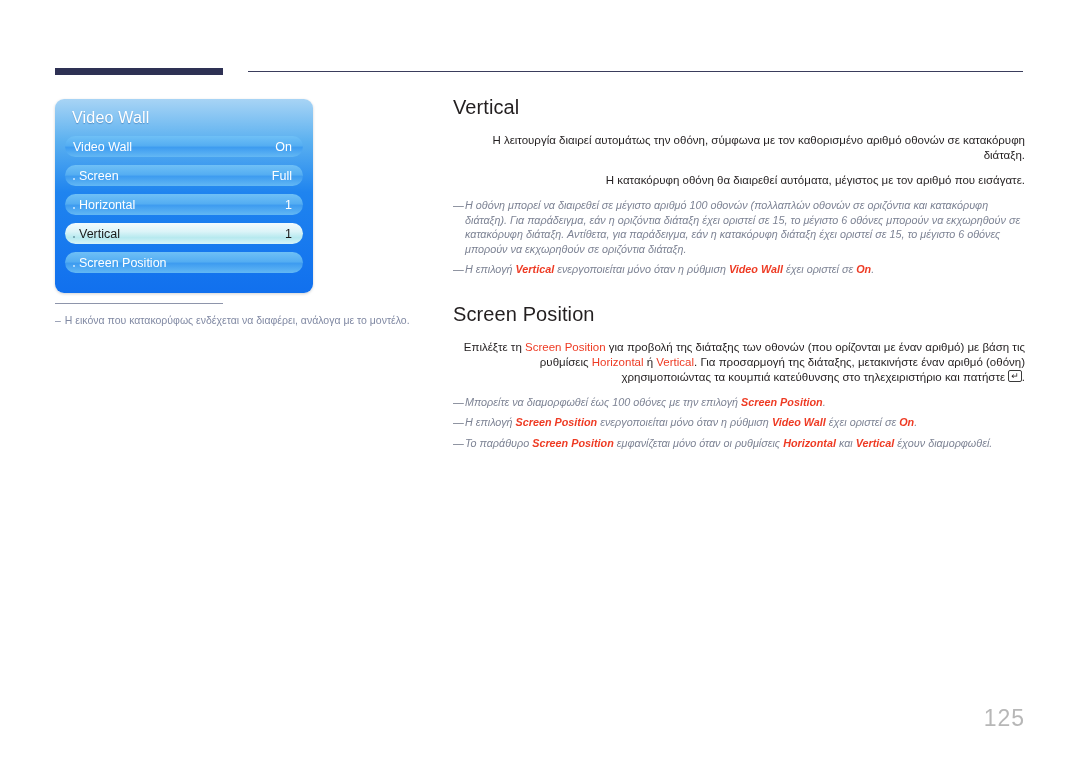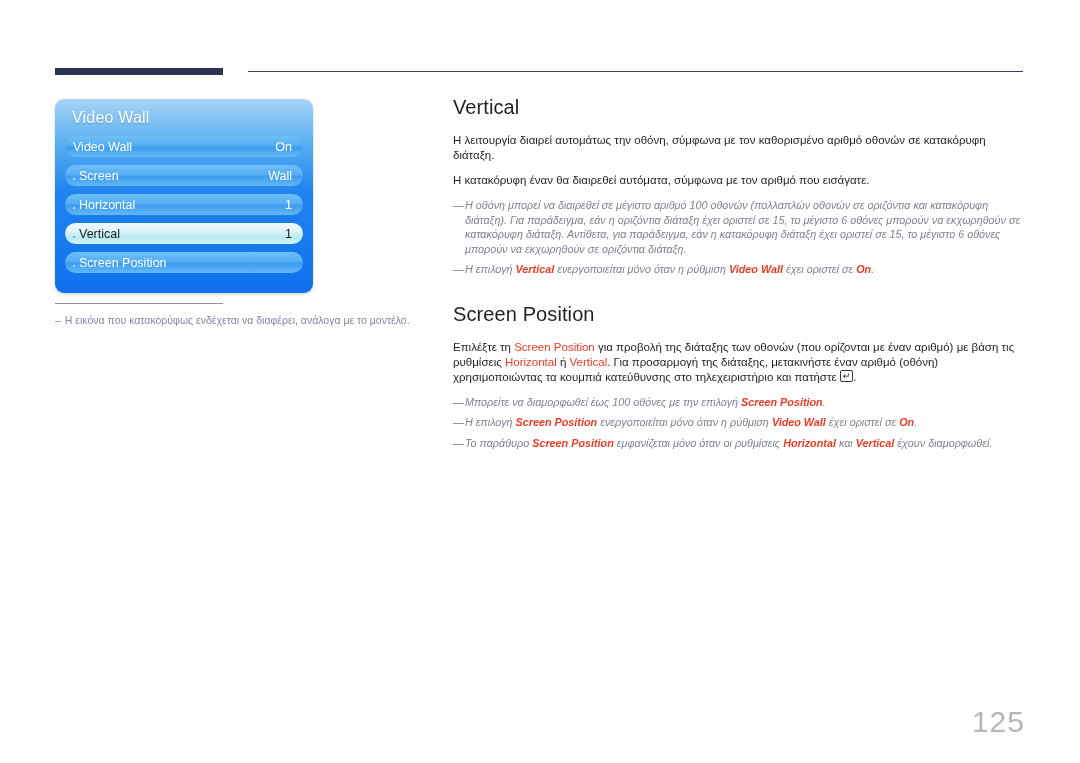--- a/index.html
+++ b/index.html
@@ -135,20 +135,21 @@
     letter-spacing: 0.1px;
   }
   h1.section-title.second {
     margin-top: 26px;
   }
   p.body-line {
     font-size: 11.5px;
     color: #231f20;
     margin: 0 0 10px 0;
     line-height: 15px;
+    text-align: right;
   }
   .note {
     display: flex;
     font-size: 10.8px;
     color: #7d8394;
     line-height: 14.5px;
     margin-bottom: 6px;
   }
   .note .dash {
     flex: none;
@@ -174,21 +175,21 @@
     top: -1px;
     color: #231f20;
     background: #ffffff;
   }
 
   
   .page-number {
     position: absolute;
     right: 55px;
     top: 705px;
-    font-size: 30px;
+    font-size: 23px;
     color: #b7b7b7;
     letter-spacing: 1px;
   }
 </style>
 </head>
 <body>
 
 <div class="top-bar-dark"></div>
 <div class="top-bar-thin"></div>
 
@@ -202,21 +203,21 @@
         <span>Video Wall</span>
       </span>
       <span class="val">On</span>
     </div>
 
     <div class="osd-row">
       <span class="left">
         <span class="dot"></span>
         <span>Screen</span>
       </span>
-      <span class="val">Wall</span>
+      <span class="val">Full</span>
     </div>
 
     <div class="osd-row">
       <span class="left">
         <span class="dot"></span>
         <span>Horizontal</span>
       </span>
       <span class="val">1</span>
     </div>
 
@@ -243,21 +244,21 @@
 <div class="left-note">
   <span class="dash">–</span>
   <span>Η εικόνα που κατακορύφως ενδέχεται να διαφέρει, ανάλογα με το μοντέλο.</span>
 </div>
 
 <div class="content">
 
   <h1 class="section-title">Vertical</h1>
 
   <p class="body-line">Η λειτουργία διαιρεί αυτομάτως την οθόνη, σύμφωνα με τον καθορισμένο αριθμό οθονών σε κατακόρυφη διάταξη.</p>
-  <p class="body-line">Η κατακόρυφη έναν θα διαιρεθεί αυτόματα, σύμφωνα με τον αριθμό που εισάγατε.</p>
+  <p class="body-line">Η κατακόρυφη οθόνη θα διαιρεθεί αυτόματα, μέγιστος με τον αριθμό που εισάγατε.</p>
 
   <div class="note">
     <span class="dash">―</span>
     <span class="note-text">Η οθόνη μπορεί να διαιρεθεί σε μέγιστο αριθμό 100 οθονών (πολλαπλών οθονών σε οριζόντια και κατακόρυφη διάταξη). Για παράδειγμα, εάν η οριζόντια διάταξη έχει οριστεί σε 15, το μέγιστο 6 οθόνες μπορούν να εκχωρηθούν σε κατακόρυφη διάταξη. Αντίθετα, για παράδειγμα, εάν η κατακόρυφη διάταξη έχει οριστεί σε 15, το μέγιστο 6 οθόνες μπορούν να εκχωρηθούν σε οριζόντια διάταξη.</span>
   </div>
 
   <div class="note">
     <span class="dash">―</span>
     <span class="note-text"><span>Η επιλογή </span><span class="hl">Vertical</span><span> ενεργοποιείται μόνο όταν η ρύθμιση </span><span class="hl">Video Wall</span><span> έχει οριστεί σε </span><span class="hl">On</span><span>.</span></span>
   </div>

